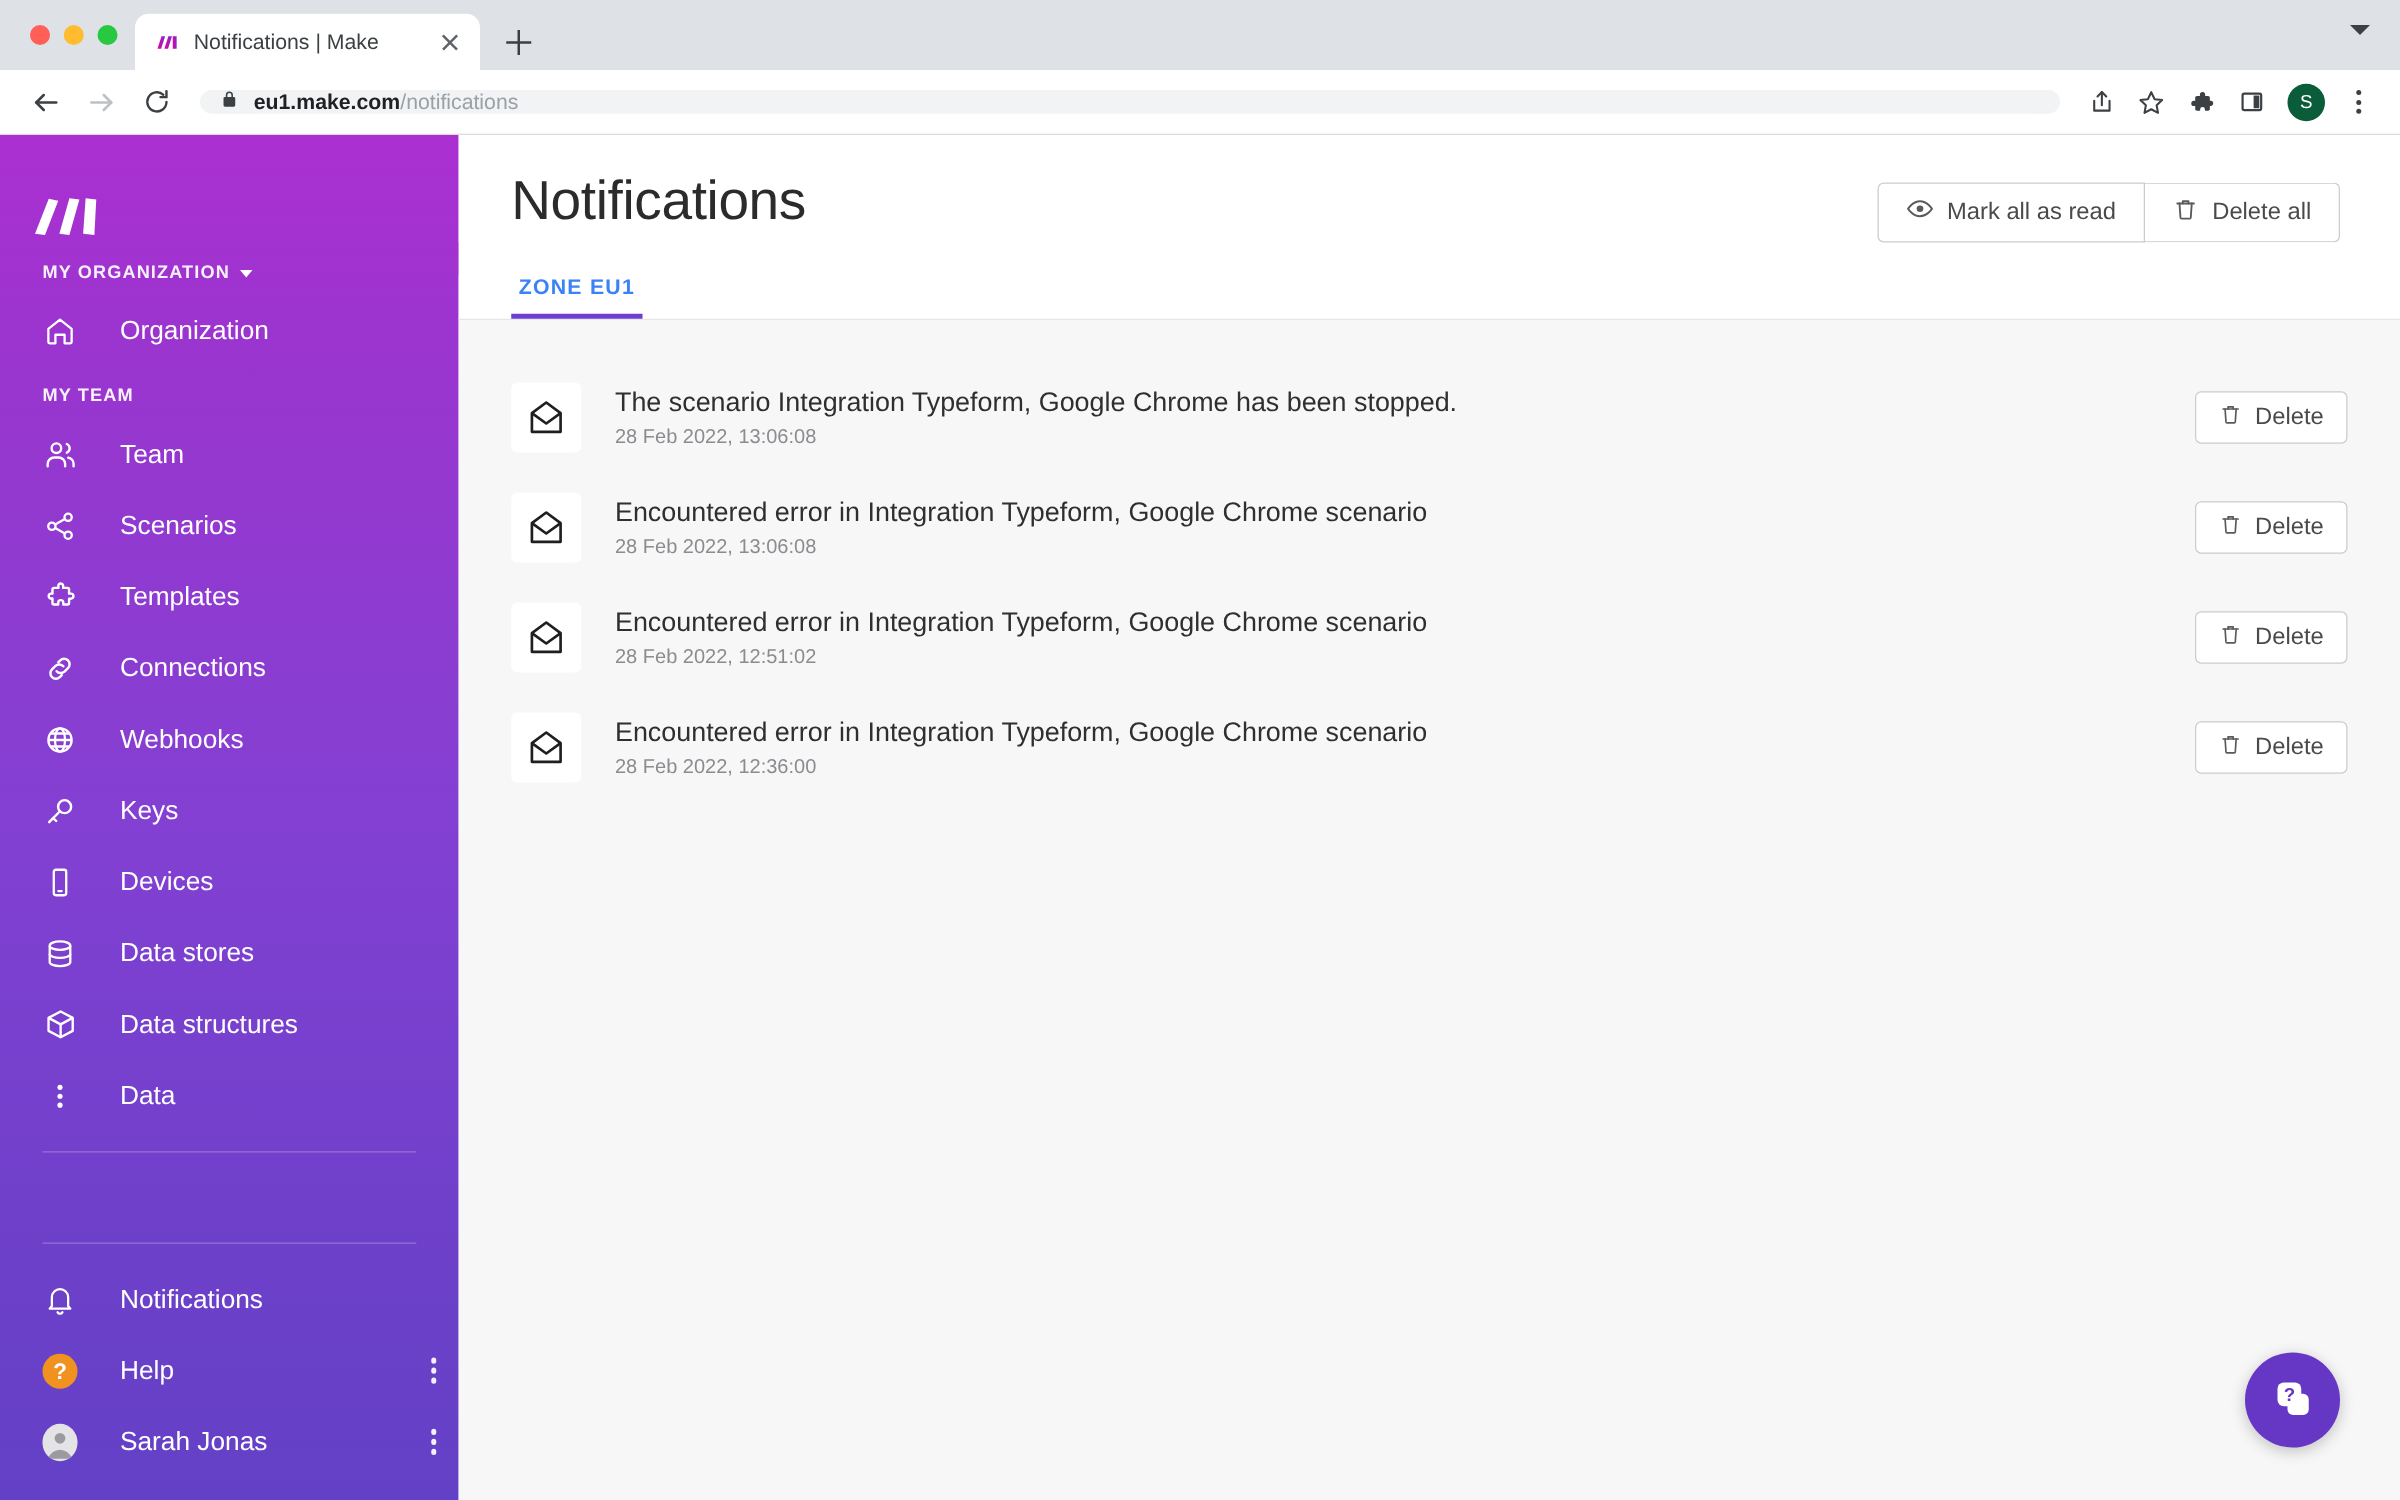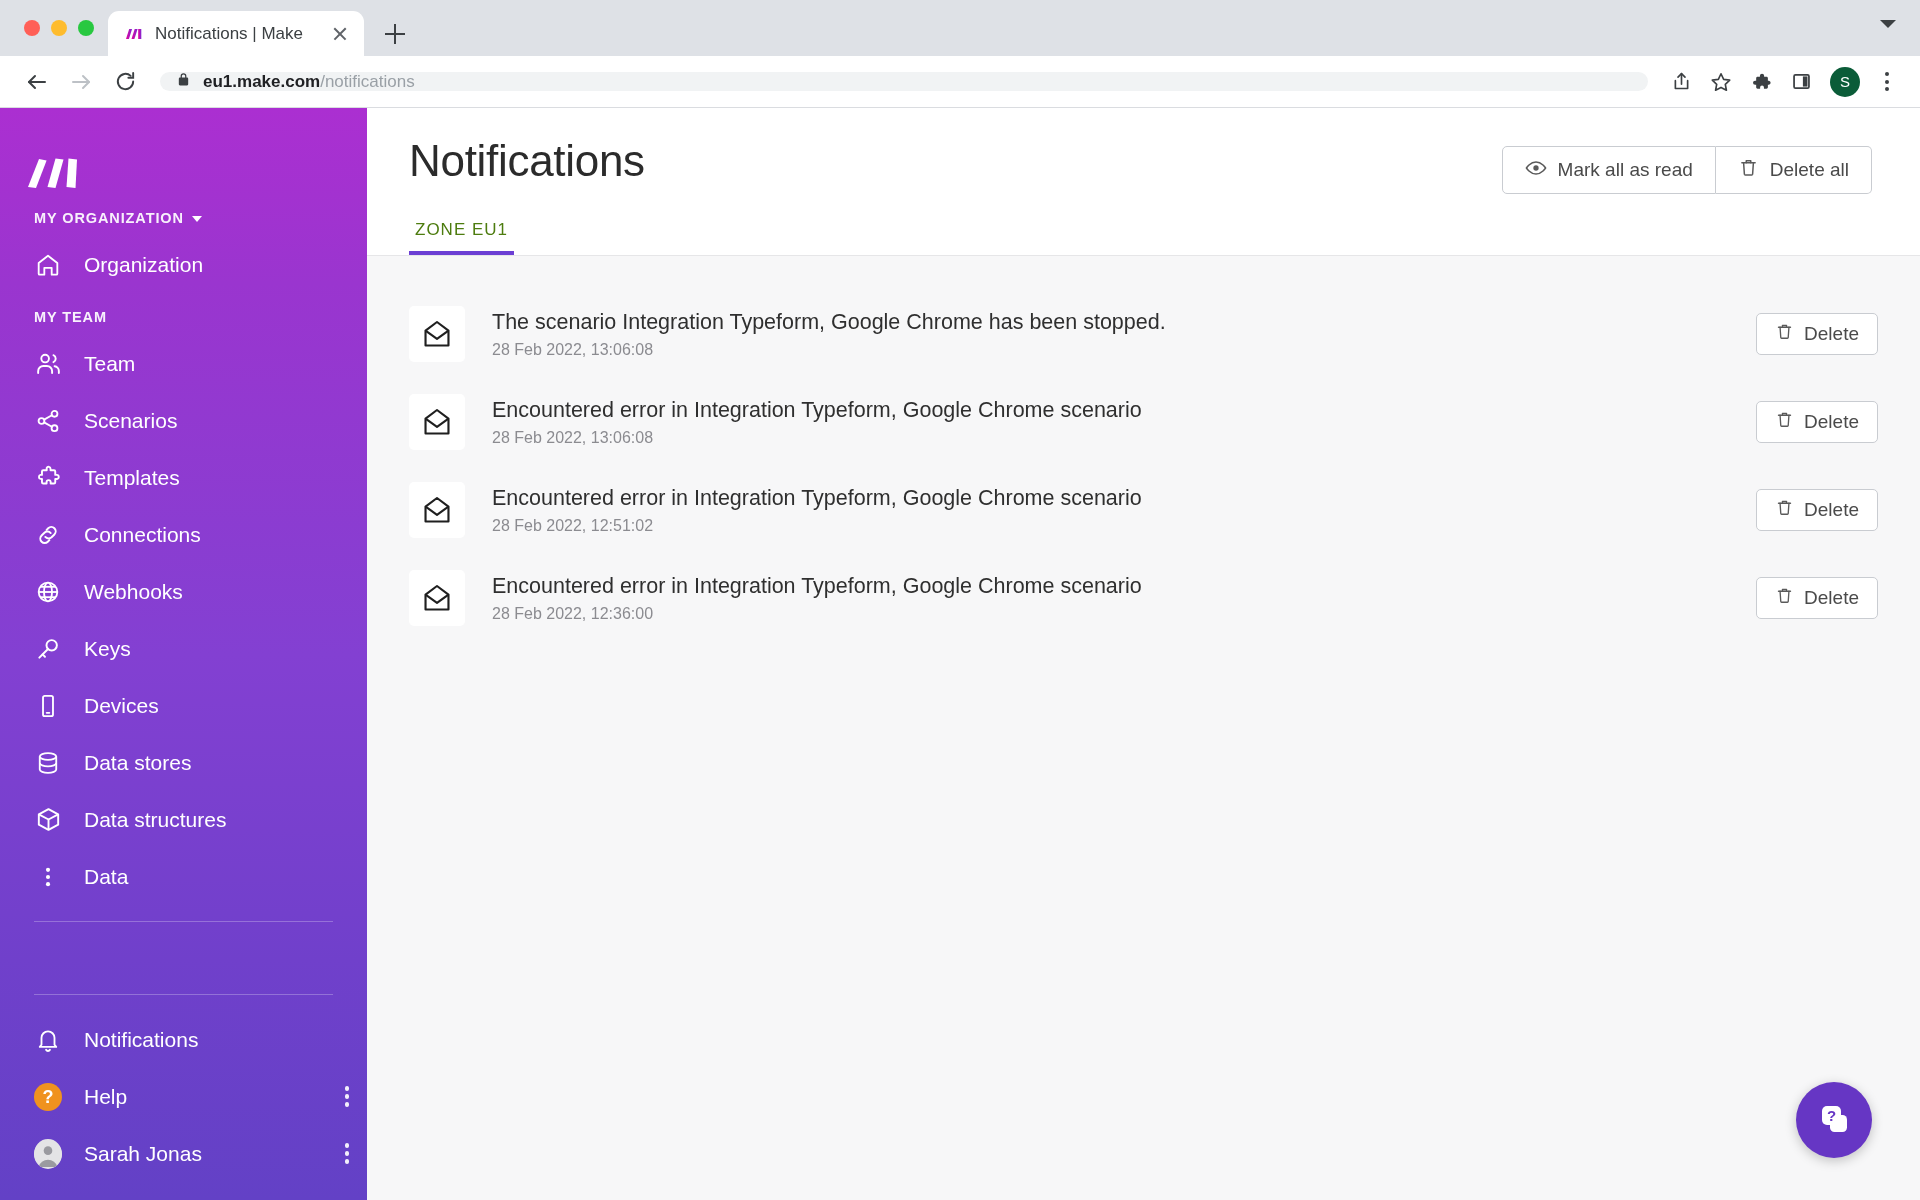--- a/index.html
+++ b/index.html
@@ -15,21 +15,21 @@
   .tabstrip {
     height: 56px; background: #dee1e6;
     display: flex; align-items: flex-end; padding-left: 18px; position: relative;
   }
   .traffic { display: flex; gap: 11px; align-items: center; height: 56px; padding: 0 14px 0 6px; }
   .dot { width: 16px; height: 16px; border-radius: 50%; }
   .dot.red { background: #ff5f57; }
   .dot.yellow { background: #febc2e; }
   .dot.green { background: #28c840; }
   .tab {
-    height: 45px; width: 256px; background: #ffffff;
+    height: 45px; width: 276px; background: #ffffff;
     border-radius: 11px 11px 0 0; display: flex; align-items: center;
     padding: 0 12px 0 16px; gap: 11px; position: relative;
   }
   .tab-favicon { width: 20px; height: 20px; flex: 0 0 auto; }
   .tab-title {
     flex: 1; font-size: 17px; color: #3c4043; white-space: nowrap;
     overflow: hidden; text-overflow: ellipsis;
   }
   .tab-close { width: 24px; height: 24px; position: relative; flex: 0 0 auto; cursor: pointer; }
   .tab-close::before, .tab-close::after {
@@ -92,21 +92,21 @@
     display: flex; align-items: center; gap: 8px;
   }
   .sec-org { margin-top: 6px; }
   .sec-team { margin-top: 16px; }
   .caret-dn {
     width: 0; height: 0; border-left: 5px solid transparent;
     border-right: 5px solid transparent; border-top: 6px solid #fff;
     display: inline-block; margin-top: 2px;
   }
   .nav-item {
-    height: 57px; display: flex; align-items: center; gap: 22px;
+    height: 57px; display: flex; align-items: center; gap: 34px;
     padding-left: 34px; padding-right: 18px; cursor: pointer; position: relative;
   }
   .nav-ico { width: 28px; height: 28px; flex: 0 0 28px; display: flex; align-items: center; justify-content: center; }
   .nav-label { font-size: 21px; color: #fff; font-weight: 400; white-space: nowrap; }
   .nav-dots { margin-left: auto; display: flex; flex-direction: column; gap: 3.5px; align-items: center; cursor: pointer; }
   .nav-dots i { width: 4.5px; height: 4.5px; border-radius: 50%; background: rgba(255,255,255,.92); display: block; }
   .side-div { height: 1px; background: rgba(255,255,255,.26); margin: 16px 34px; }
   .spacer { flex: 1; }
   .help-ico {
     width: 28px; height: 28px; border-radius: 50%; background: #f0921f;
@@ -129,22 +129,22 @@
   .btn-grp-l, .btn-grp-r {
     height: 48px; display: flex; align-items: center; gap: 11px;
     padding: 0 22px; border: 1px solid #c9ccd1; background: #fff;
     font-size: 19px; color: #4a4a4a; cursor: pointer;
   }
   .btn-grp-l { border-radius: 5px 0 0 5px; }
   .btn-grp-r { border-radius: 0 5px 5px 0; border-left: none; }
 
   .tabsrow { padding: 0 42px; background: #fff; border-bottom: 1px solid #e6e6e8; margin-top: 26px; }
   .ztab {
-    display: inline-block; font-size: 17px; letter-spacing: 1px; color: #4d7c0f;
-    padding: 0 6px 11px 6px; border-bottom: 4px solid #6c3fd4; cursor: pointer;
+    display: inline-block; font-size: 17px; letter-spacing: 1px; color: #3b82f6;
+    padding: 0 6px 11px 6px; border-bottom: 4px solid #6c3fd4; cursor: pointer; font-weight: bold;
   }
 
   .list-area { flex: 1; background: #f7f7f8; padding: 42px 42px 0 42px; overflow: hidden; position: relative; }
   .note-row {
     display: flex; align-items: center; gap: 27px; height: 72px; margin-bottom: 16px;
   }
   .note-ico-tile {
     width: 56px; height: 56px; background: #fff; border-radius: 5px;
     display: flex; align-items: center; justify-content: center; flex: 0 0 56px;
   }

